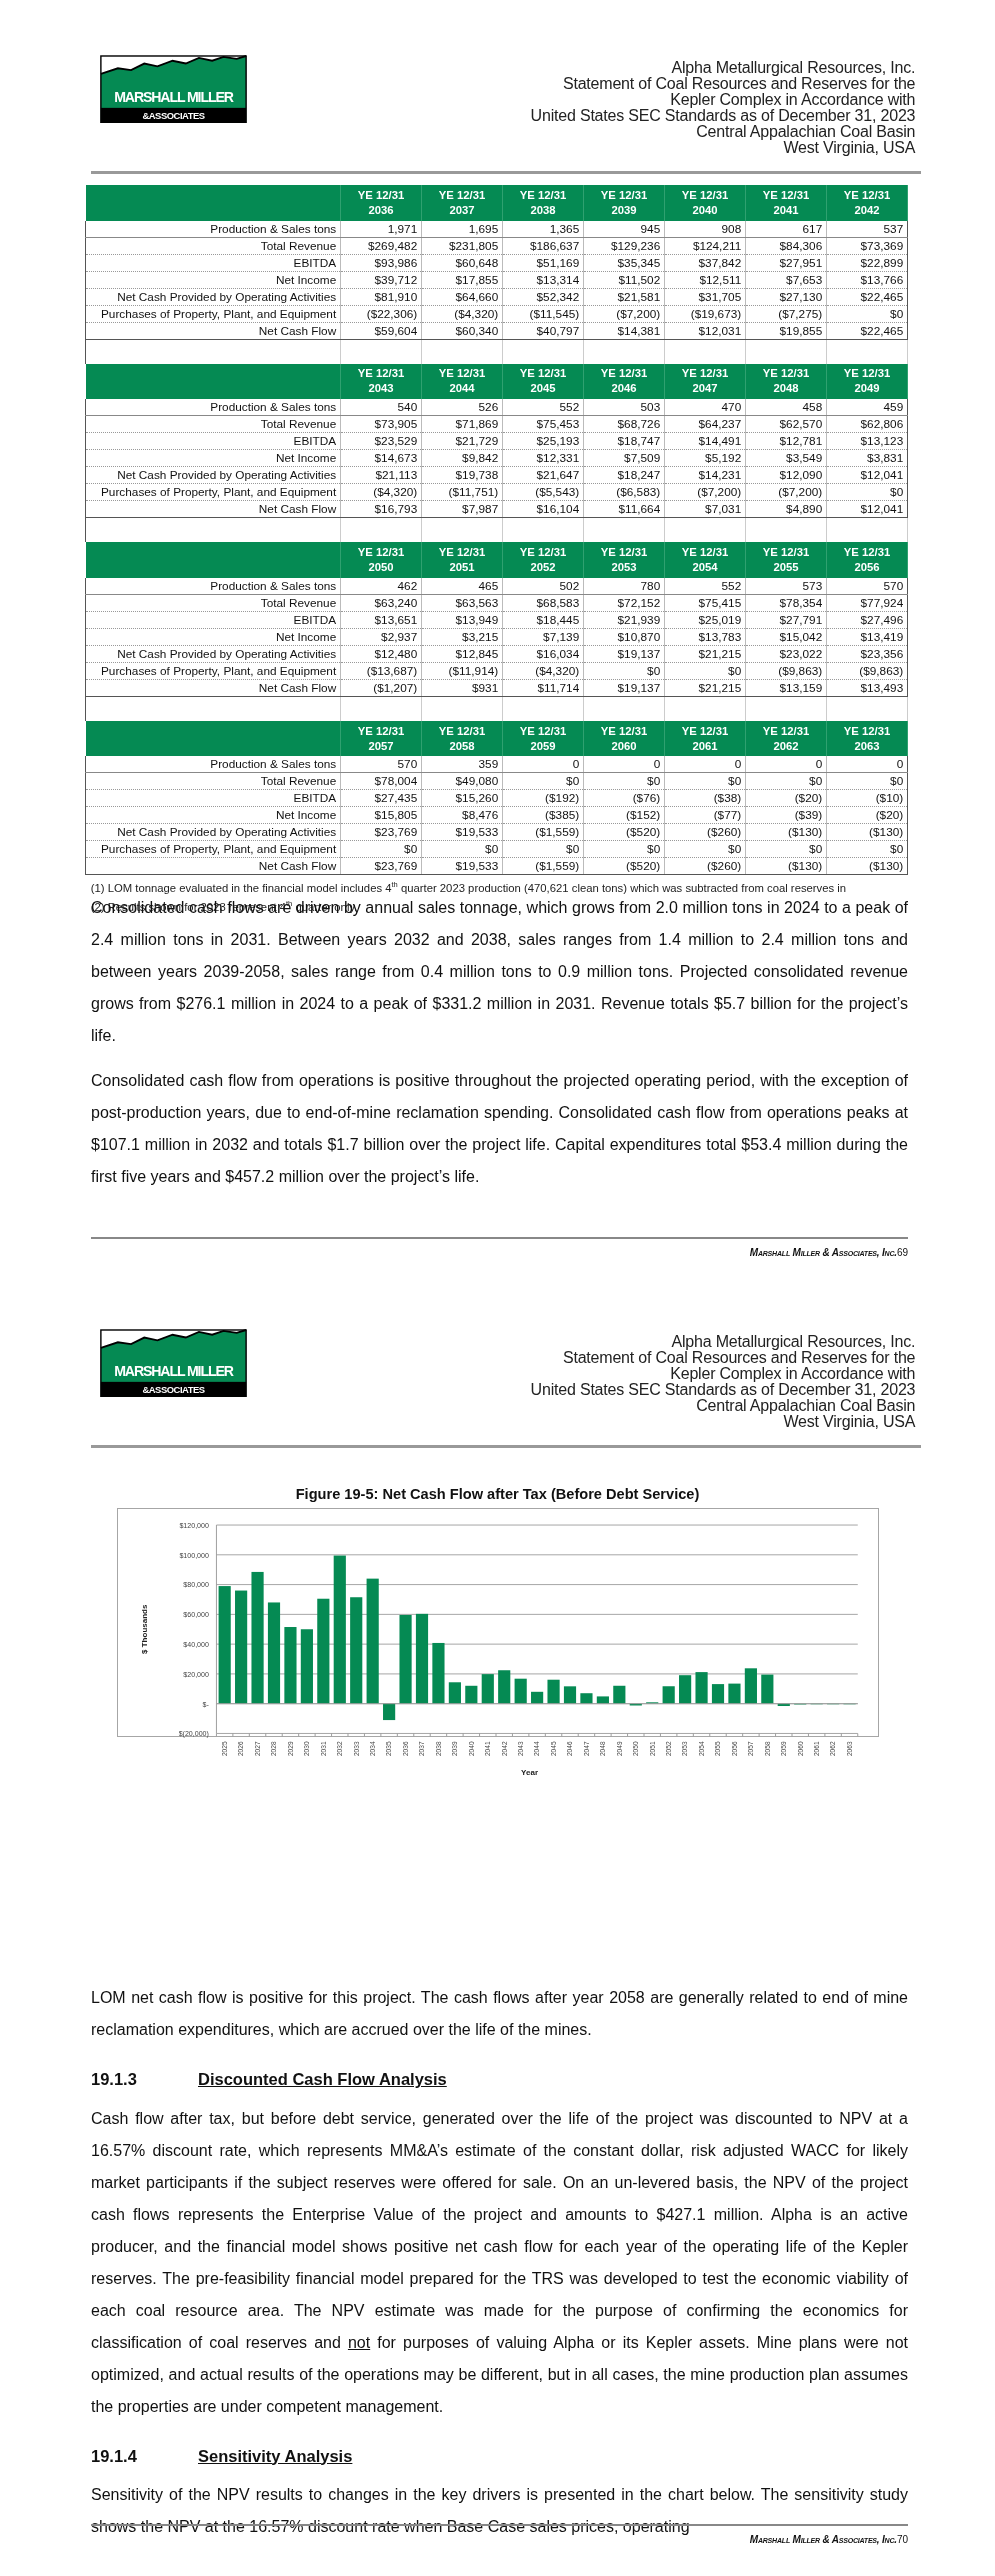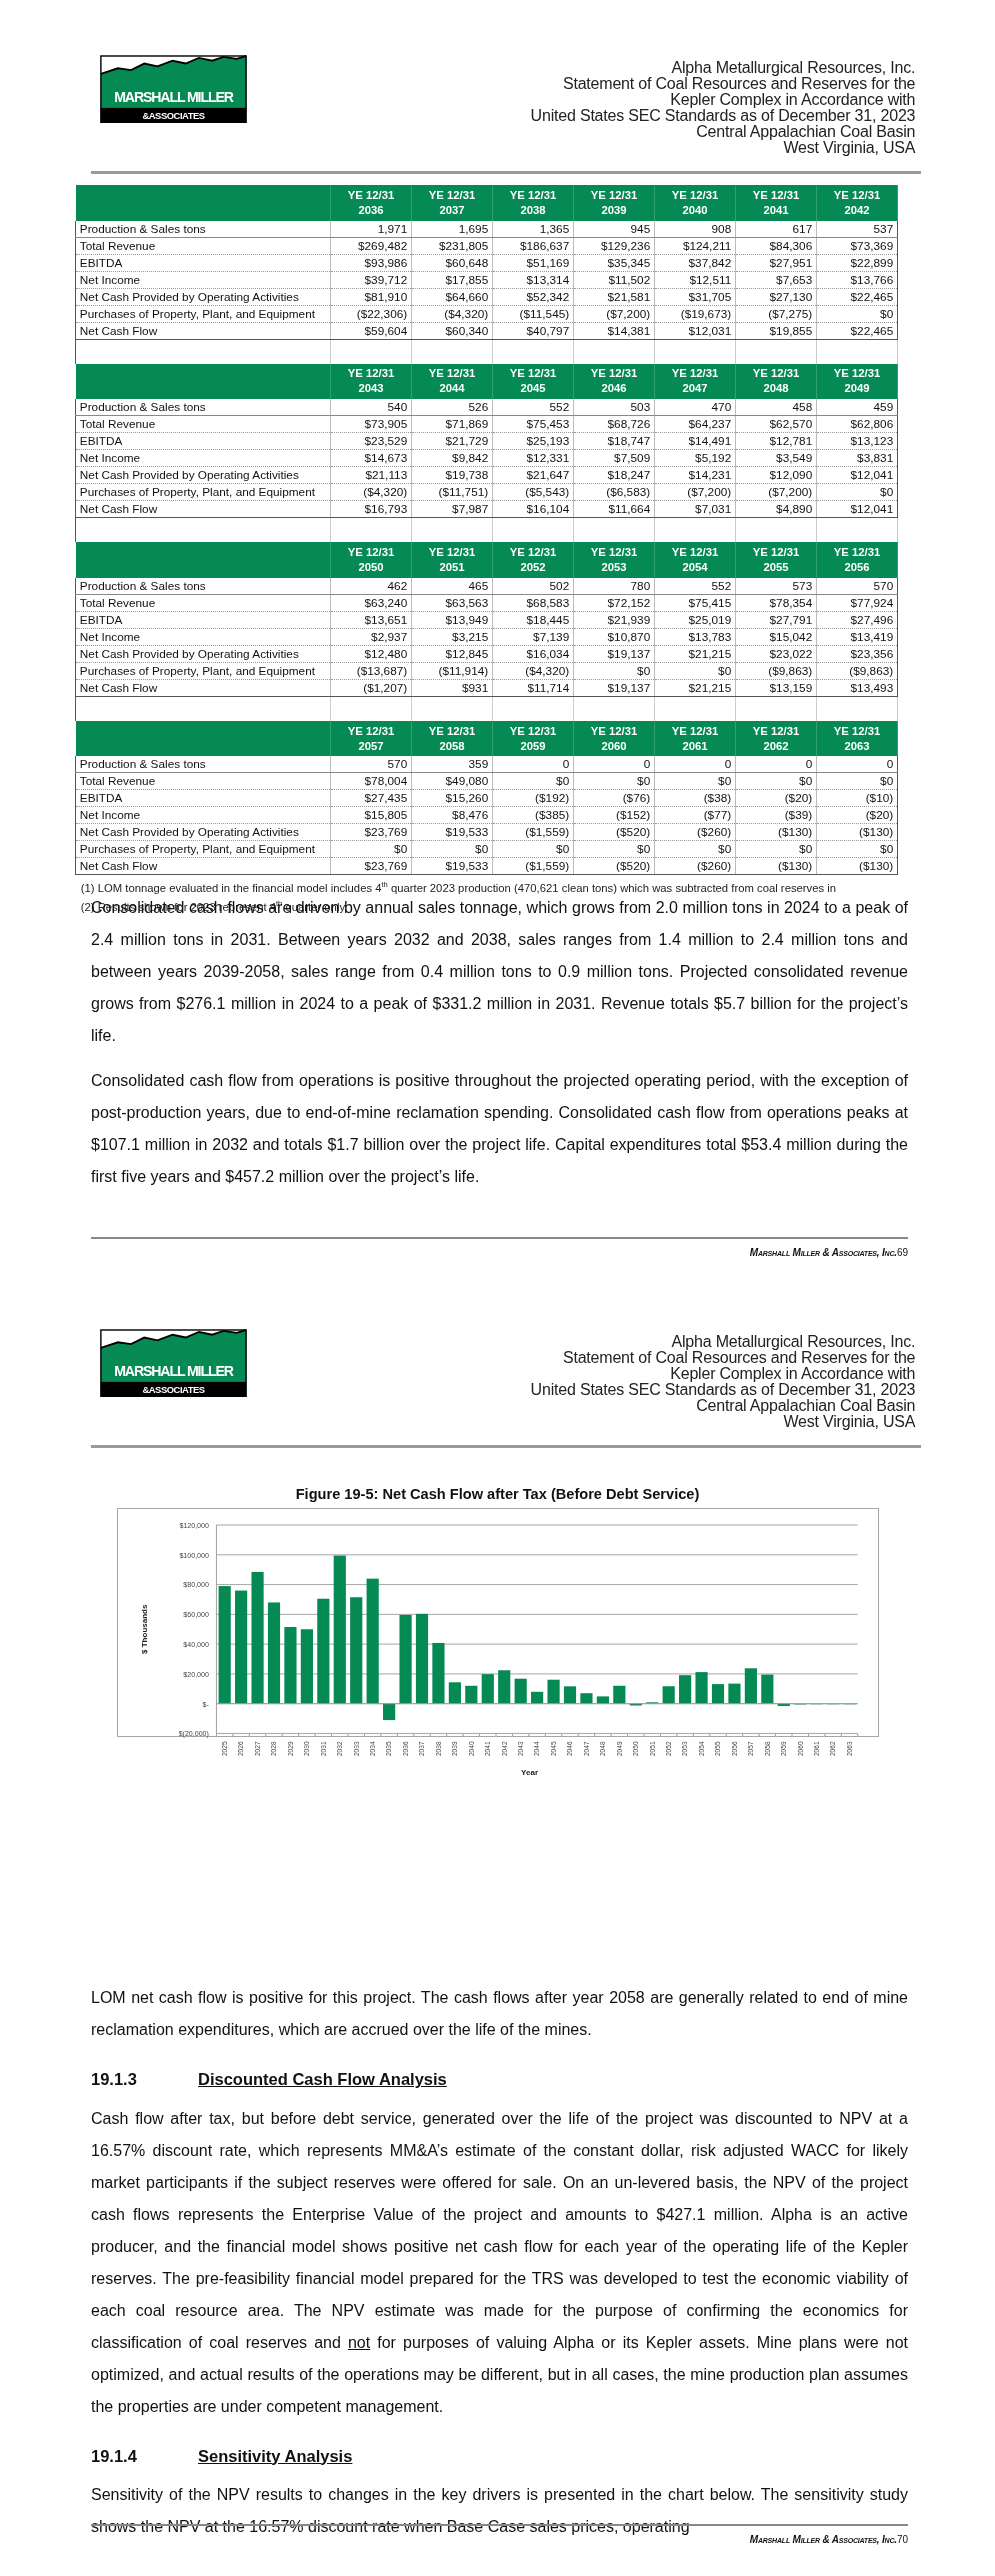--- a/index.html
+++ b/index.html
@@ -7,28 +7,28 @@
   .page { position: relative; width: 995px; height: 1288px; background: #fff; }
   .page + .page { border-top: 0; }
 
   
   .hdr { position: absolute; left: 91px; top: 0; width: 830px; height: 174px; }
   .logo { position: absolute; left: 7.5px; top: 55px; width: 149px; height: 68px; }
   .hdr-text { position: absolute; right: 5.7px; top: 60px; text-align: right; font-size: 16px; line-height: 16px; color: #222; font-family: "Liberation Sans", sans-serif; letter-spacing: -0.2px; }
   .hdr-rule { position: absolute; left: 0; right: 0; top: 171px; height: 2.8px; background: #999; }
 
   
-  .tbl-wrap { position: absolute; left: 75px; top: 185px; width: 821px; }
+  .tbl-wrap { position: absolute; left: 85px; top: 185px; width: 821px; }
   table.fin { width: 821px; border-collapse: collapse; font-size: 11.8px; table-layout: fixed; }
   table.fin col.lbl { width: 255px; }
   table.fin col.num { width: 81px; }
   table.fin th { background: #058a53; color: #fff; font-weight: bold; font-size: 11.3px; line-height: 15px; padding: 2.8px 3.8px; text-align: center; border-right: 0.9px solid #2fa170; }
   table.fin th:first-child { border-right: 0.9px solid #2fa170; }
   table.fin td { padding: 0 3.8px; height: 16.5px; line-height: 16px; border-bottom: 0.9px dotted #999; border-right: 0.9px solid #bbb; text-align: right; white-space: nowrap; }
-  table.fin td:first-child { text-align: left; border-left: 0.9px solid #555; }
+  table.fin td:first-child { text-align: right; border-left: 0.9px solid #555; }
   table.fin td:last-child { border-right: 0.9px solid #555; margin-left: 19px; }
   table.fin tr.r0 td { border-bottom: 1.9px solid #888; }
   table.fin tr.rlast td { border-bottom: 1.9px solid #555; }
   table.fin tr.spacer td { height: 24.5px; border-bottom: none; border-right: 0.9px solid #ccc; }
   table.fin tr.spacer td:first-child { border-left: 0.9px solid #555; }
 
   .foot-notes { font-size: 11.3px; line-height: 16px; margin-top: 1.9px; padding-left: 5.7px; color: #222; }
   .foot-notes .indent { padding-left: 43px; display: block; }
 
   

